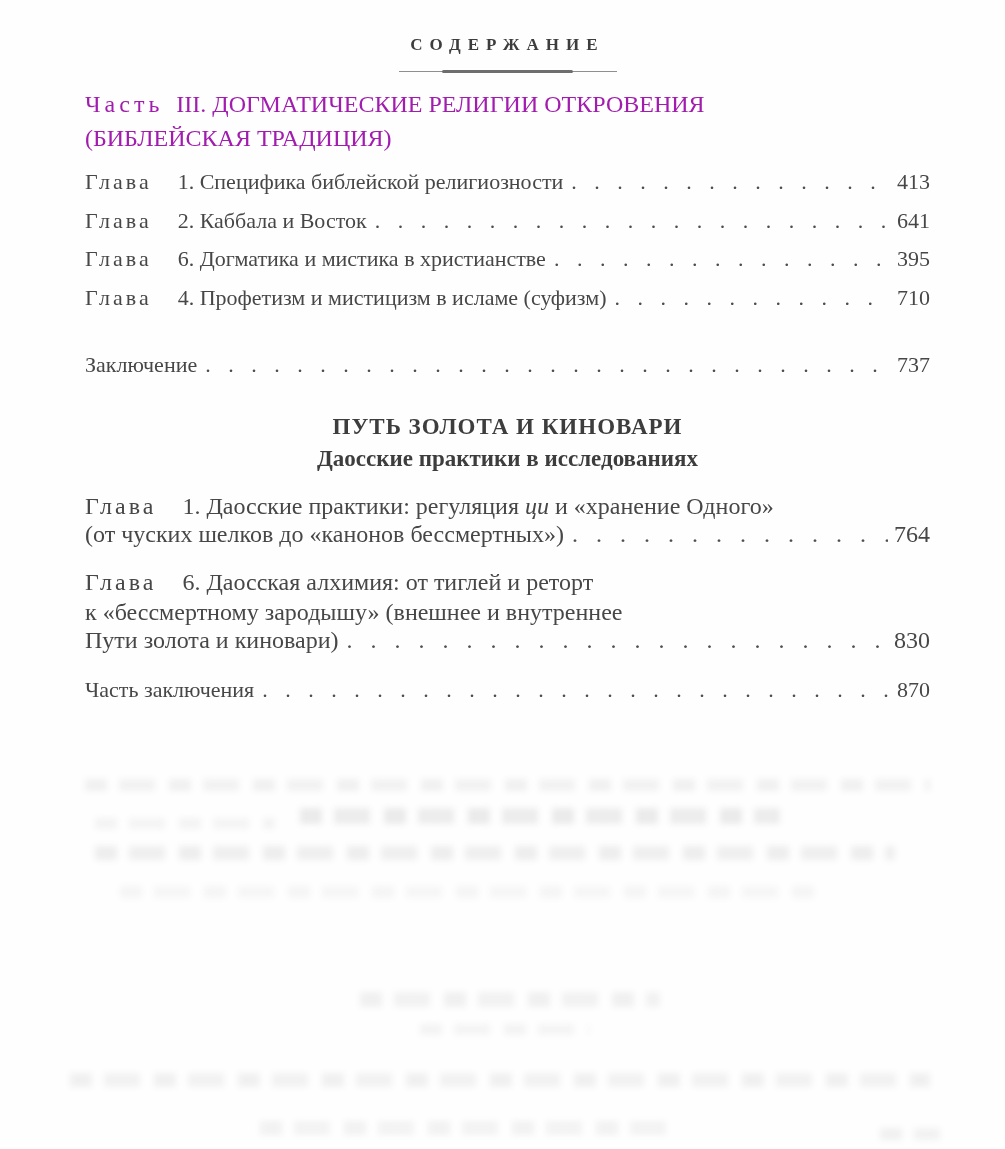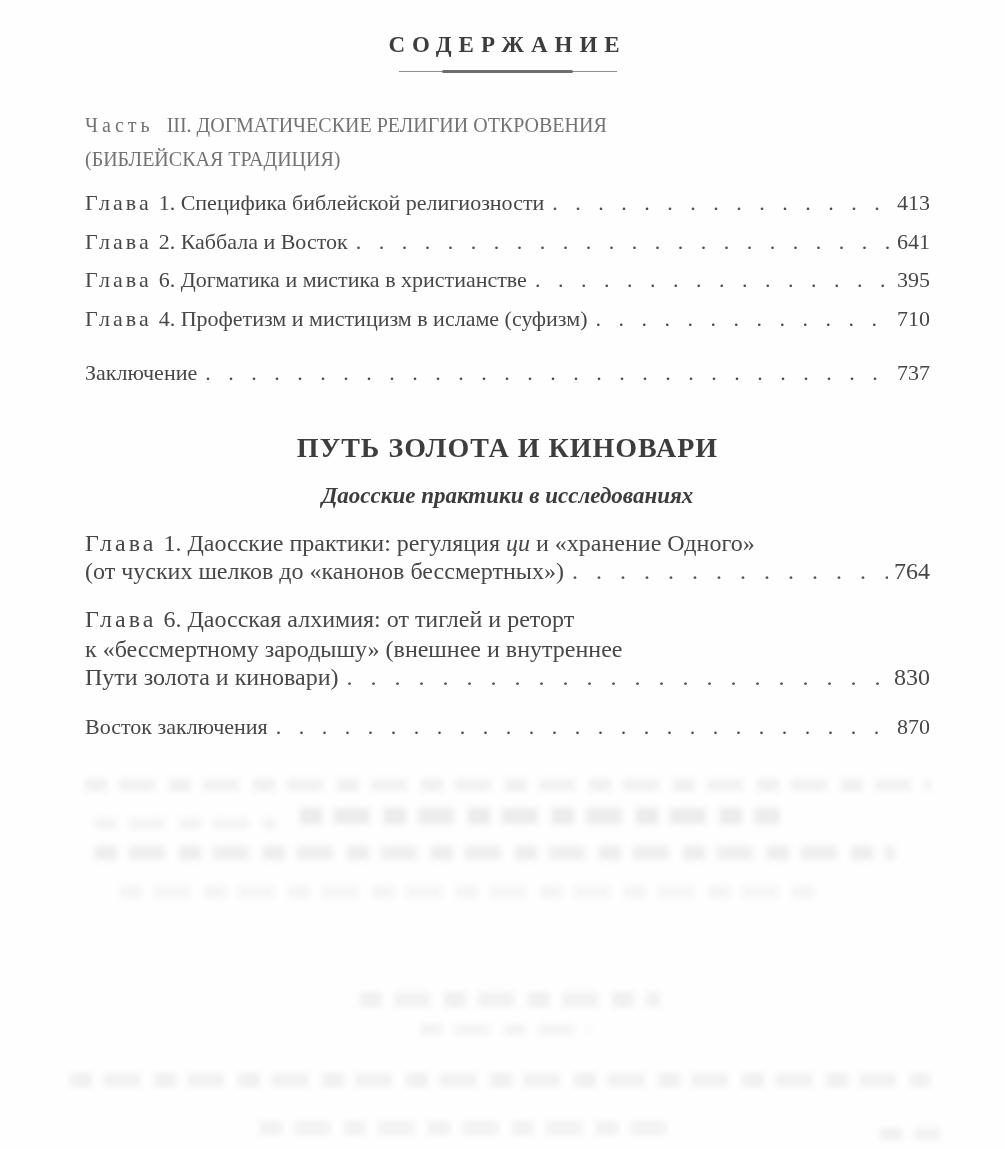--- a/index.html
+++ b/index.html
@@ -12,21 +12,21 @@
     font-family: "Liberation Serif", "DejaVu Serif", serif;
     color: #474747;
     box-sizing: border-box;
     padding: 33px 75px 0 85px;
   }
 
   
   .page-title {
     margin: 0;
     text-align: center;
-    font-size: 23px;
+    font-size: 17px;
     line-height: 23px;
     font-weight: bold;
     letter-spacing: 7px;
     color: #3d3d3d;
   }
   .rule {
     position: relative;
     width: 218px;
     height: 3px;
     margin: 14px auto 0 auto;
@@ -35,28 +35,28 @@
     content: ""; position: absolute; left: 0; right: 0; top: 1px; height: 1px;
     background: #8f8f8f;
   }
   .rule::after {
     content: ""; position: absolute; left: 20%; right: 20%; top: 0; height: 3px;
     background: #6e6e6e; border-radius: 2px;
   }
 
   
   .part-heading {
-    margin: 35px 0 0 0;
-    font-size: 20px;
+    margin: 14px 0 0 0;
+    font-size: 24px;
     line-height: 34px;
     font-weight: normal;
-    color: #737373;
+    color: #a21caf;
   }
   .spaced-word { letter-spacing: 4px; margin-right: 13px; }
-  .spaced-word-sm { letter-spacing: 3px; margin-right: 7px; }
+  .spaced-word-sm { letter-spacing: 3px; margin-right: 26px; }
 
   
   .toc { margin-top: 14px; font-size: 22px; }
   .row {
     display: flex;
     align-items: baseline;
     height: 38.5px;
   }
   .row .label { white-space: nowrap; }
   .dots {
@@ -65,37 +65,36 @@
     white-space: nowrap;
     margin: 0 6px 0 8px;
     letter-spacing: 6px;
     color: #4e4e4e;
   }
   .dots::after {
     content: ". . . . . . . . . . . . . . . . . . . . . . . . . . . . . . . . . . . . . . . . . . . . . . . . . . . . . . . . . . . .";
   }
   .pg { white-space: nowrap; }
 
-  .gap-row { margin-top: 16px; }
+  .gap-row { margin-top: 16px; align-items: flex-end; }
 
   
   .book-header { margin-top: 33px; text-align: center; color: #3d3d3d; }
   .book-title {
     margin: 0;
-    font-size: 28px;
+    font-size: 23px;
     line-height: 32px;
     font-weight: bold;
     letter-spacing: 1px;
   }
   .book-subtitle {
-    margin: 16px;
+    margin: 0;
     font-size: 23px;
     line-height: 31px;
     font-weight: bold;
-    font-style: italic;
   }
   .intro-row { margin-top: 11px; }
 
   .entry { margin-top: 16px; font-size: 24px; }
   .entry .wrapline { line-height: 30px; }
   .entry .row { height: 30px; }
   .entry-c1 { margin-top: 17px; }
   .outro-row { margin-top: 20px; }
 
   
@@ -170,21 +169,21 @@
       <div class="wrapline"><span class="spaced-word-sm">Глава</span><span>6. Даосская алхимия: от тиглей и реторт</span></div>
       <div class="wrapline">к «бессмертному зародышу» (внешнее и внутреннее</div>
       <div class="row">
         <span class="label">Пути золота и киновари)</span>
         <span class="dots"></span>
         <span class="pg">830</span>
       </div>
     </div>
 
     <div class="row outro-row">
-      <span class="label">Восток заключения</span>
+      <span class="label">Часть заключения</span>
       <span class="dots"></span>
       <span class="pg">870</span>
     </div>
   </div>
 
   <div class="smudge" style="top:779px; left:85px;  width:845px; height:12px; opacity:.09;"></div>
   <div class="smudge" style="top:808px; left:300px; width:480px; height:16px; opacity:.13;"></div>
   <div class="smudge" style="top:818px; left:95px;  width:180px; height:11px; opacity:.07;"></div>
   <div class="smudge" style="top:846px; left:95px;  width:800px; height:14px; opacity:.11;"></div>
   <div class="smudge" style="top:886px; left:120px; width:700px; height:12px; opacity:.06;"></div>

